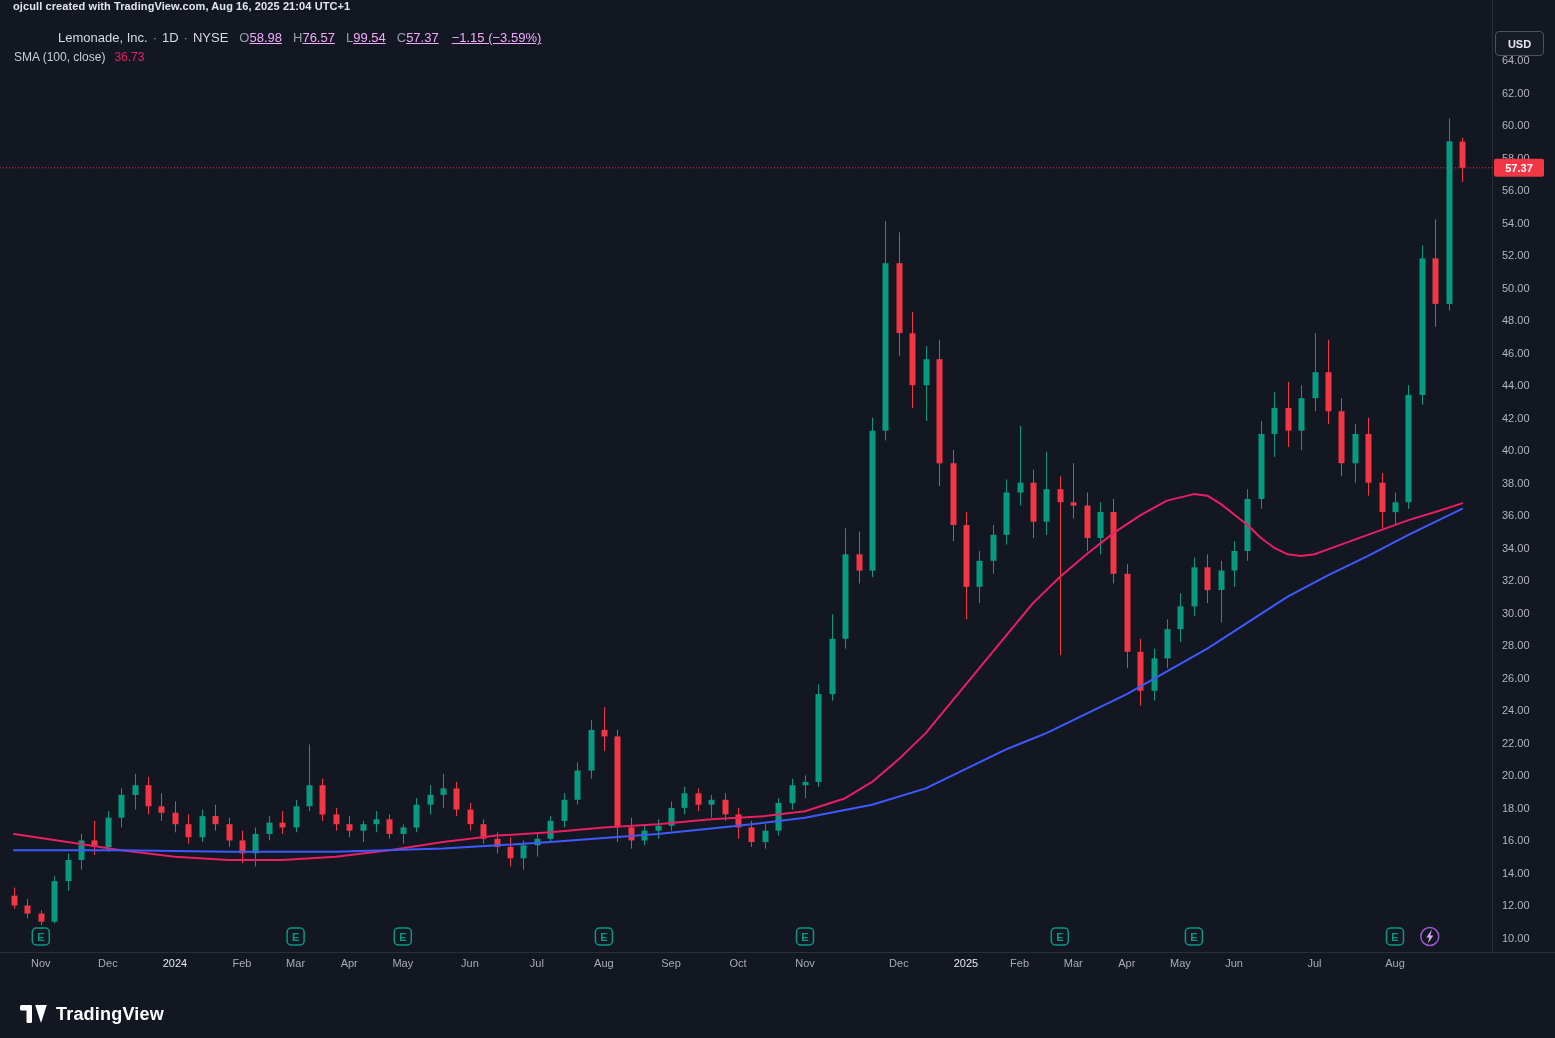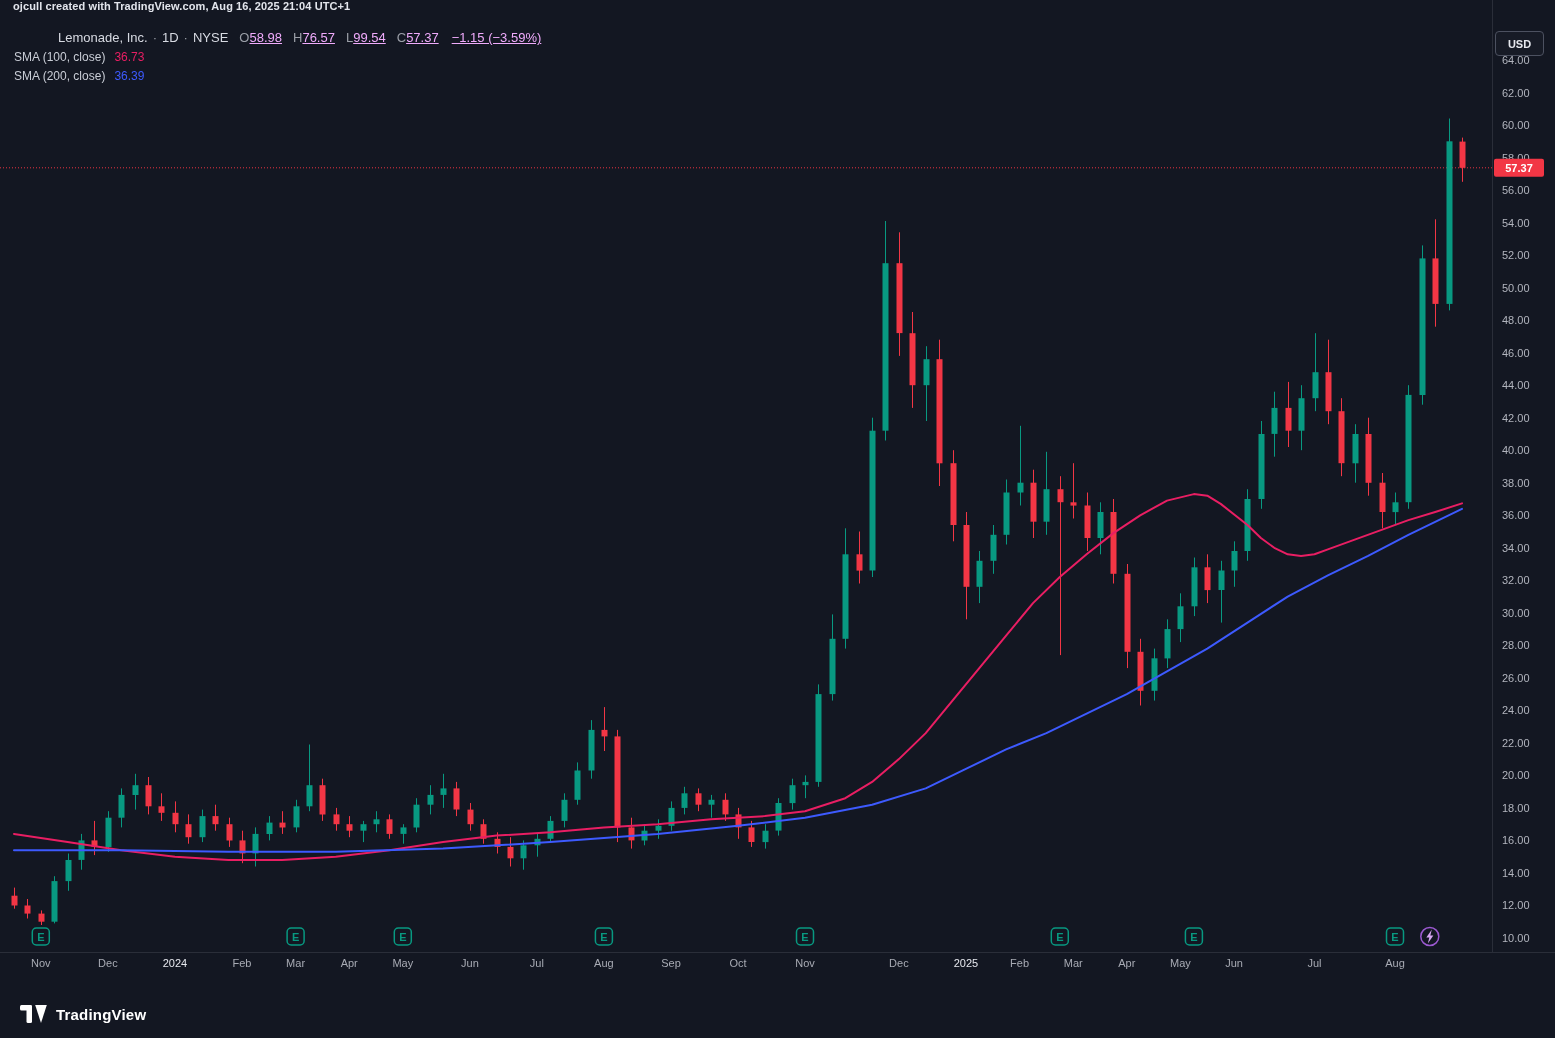--- a/index.html
+++ b/index.html
@@ -40,21 +40,21 @@
     border:1px solid #4c5160;border-radius:4px;background:#171b26;
     display:flex;align-items:center;justify-content:center;
     font-size:11px;font-weight:bold;color:#e6e8ee;cursor:pointer;
   }
 
   .footer{
     position:absolute;left:0;bottom:0;width:100%;height:48px;
     display:flex;align-items:center;gap:9px;padding-left:20px;box-sizing:border-box;
   }
   .tv-mark{display:block;}
-  .tv-wordmark{font-size:15px;font-weight:bold;color:#ffffff;letter-spacing:.2px;}
+  .tv-wordmark{font-size:18px;font-weight:bold;color:#ffffff;letter-spacing:.2px;}
 </style>
 </head>
 <body>
 
 <svg id="chart-svg" width="1555" height="990">
     <line x1="1492.5" y1="0" x2="1492.5" y2="952" class="sep-line"></line>
     <line x1="0" y1="952.5" x2="1555" y2="952.5" class="sep-line"></line>
     <g>
       <text x="1502" y="64" class="axis-label">64.00</text>
       <text x="1502" y="96.51851851851848" class="axis-label">62.00</text>
@@ -388,24 +388,20 @@
     <span class="pair"><span class="lbl">O</span><span class="red">58.98</span></span>
     <span class="pair"><span class="lbl">H</span><span class="red">76.57</span></span>
     <span class="pair"><span class="lbl">L</span><span class="red">99.54</span></span>
     <span class="pair"><span class="lbl">C</span><span class="red">57.37</span></span>
     <span class="red change">−1.15 (−3.59%)</span>
   </div>
   <div class="legend-ind">
     <span>SMA (100, close)</span>
     <span id="val-sma100" style="color: rgb(233, 30, 99); margin-top: 28px;">36.73</span>
   </div>
-  <div class="legend-ind">
-    <span>SMA (200, close)</span>
-    <span id="val-sma200" style="color: rgb(61, 90, 254);">36.39</span>
-  </div>
 </div>
 
 <div class="usd-btn">USD</div>
 
 <div class="footer">
   <div style="display:flex;align-items:center;gap:9px;cursor:pointer;">
     <svg class="tv-mark" width="27" height="18" viewBox="0 0 27 18">
       <rect x="0" y="0" width="12" height="5.5" rx="1.5" fill="#ffffff"></rect>
       <rect x="6.5" y="0" width="5.5" height="18" rx="1.5" fill="#ffffff"></rect>
       <path d="M15.2 0 L21 18 L26.8 0 Z" fill="#ffffff"></path>

